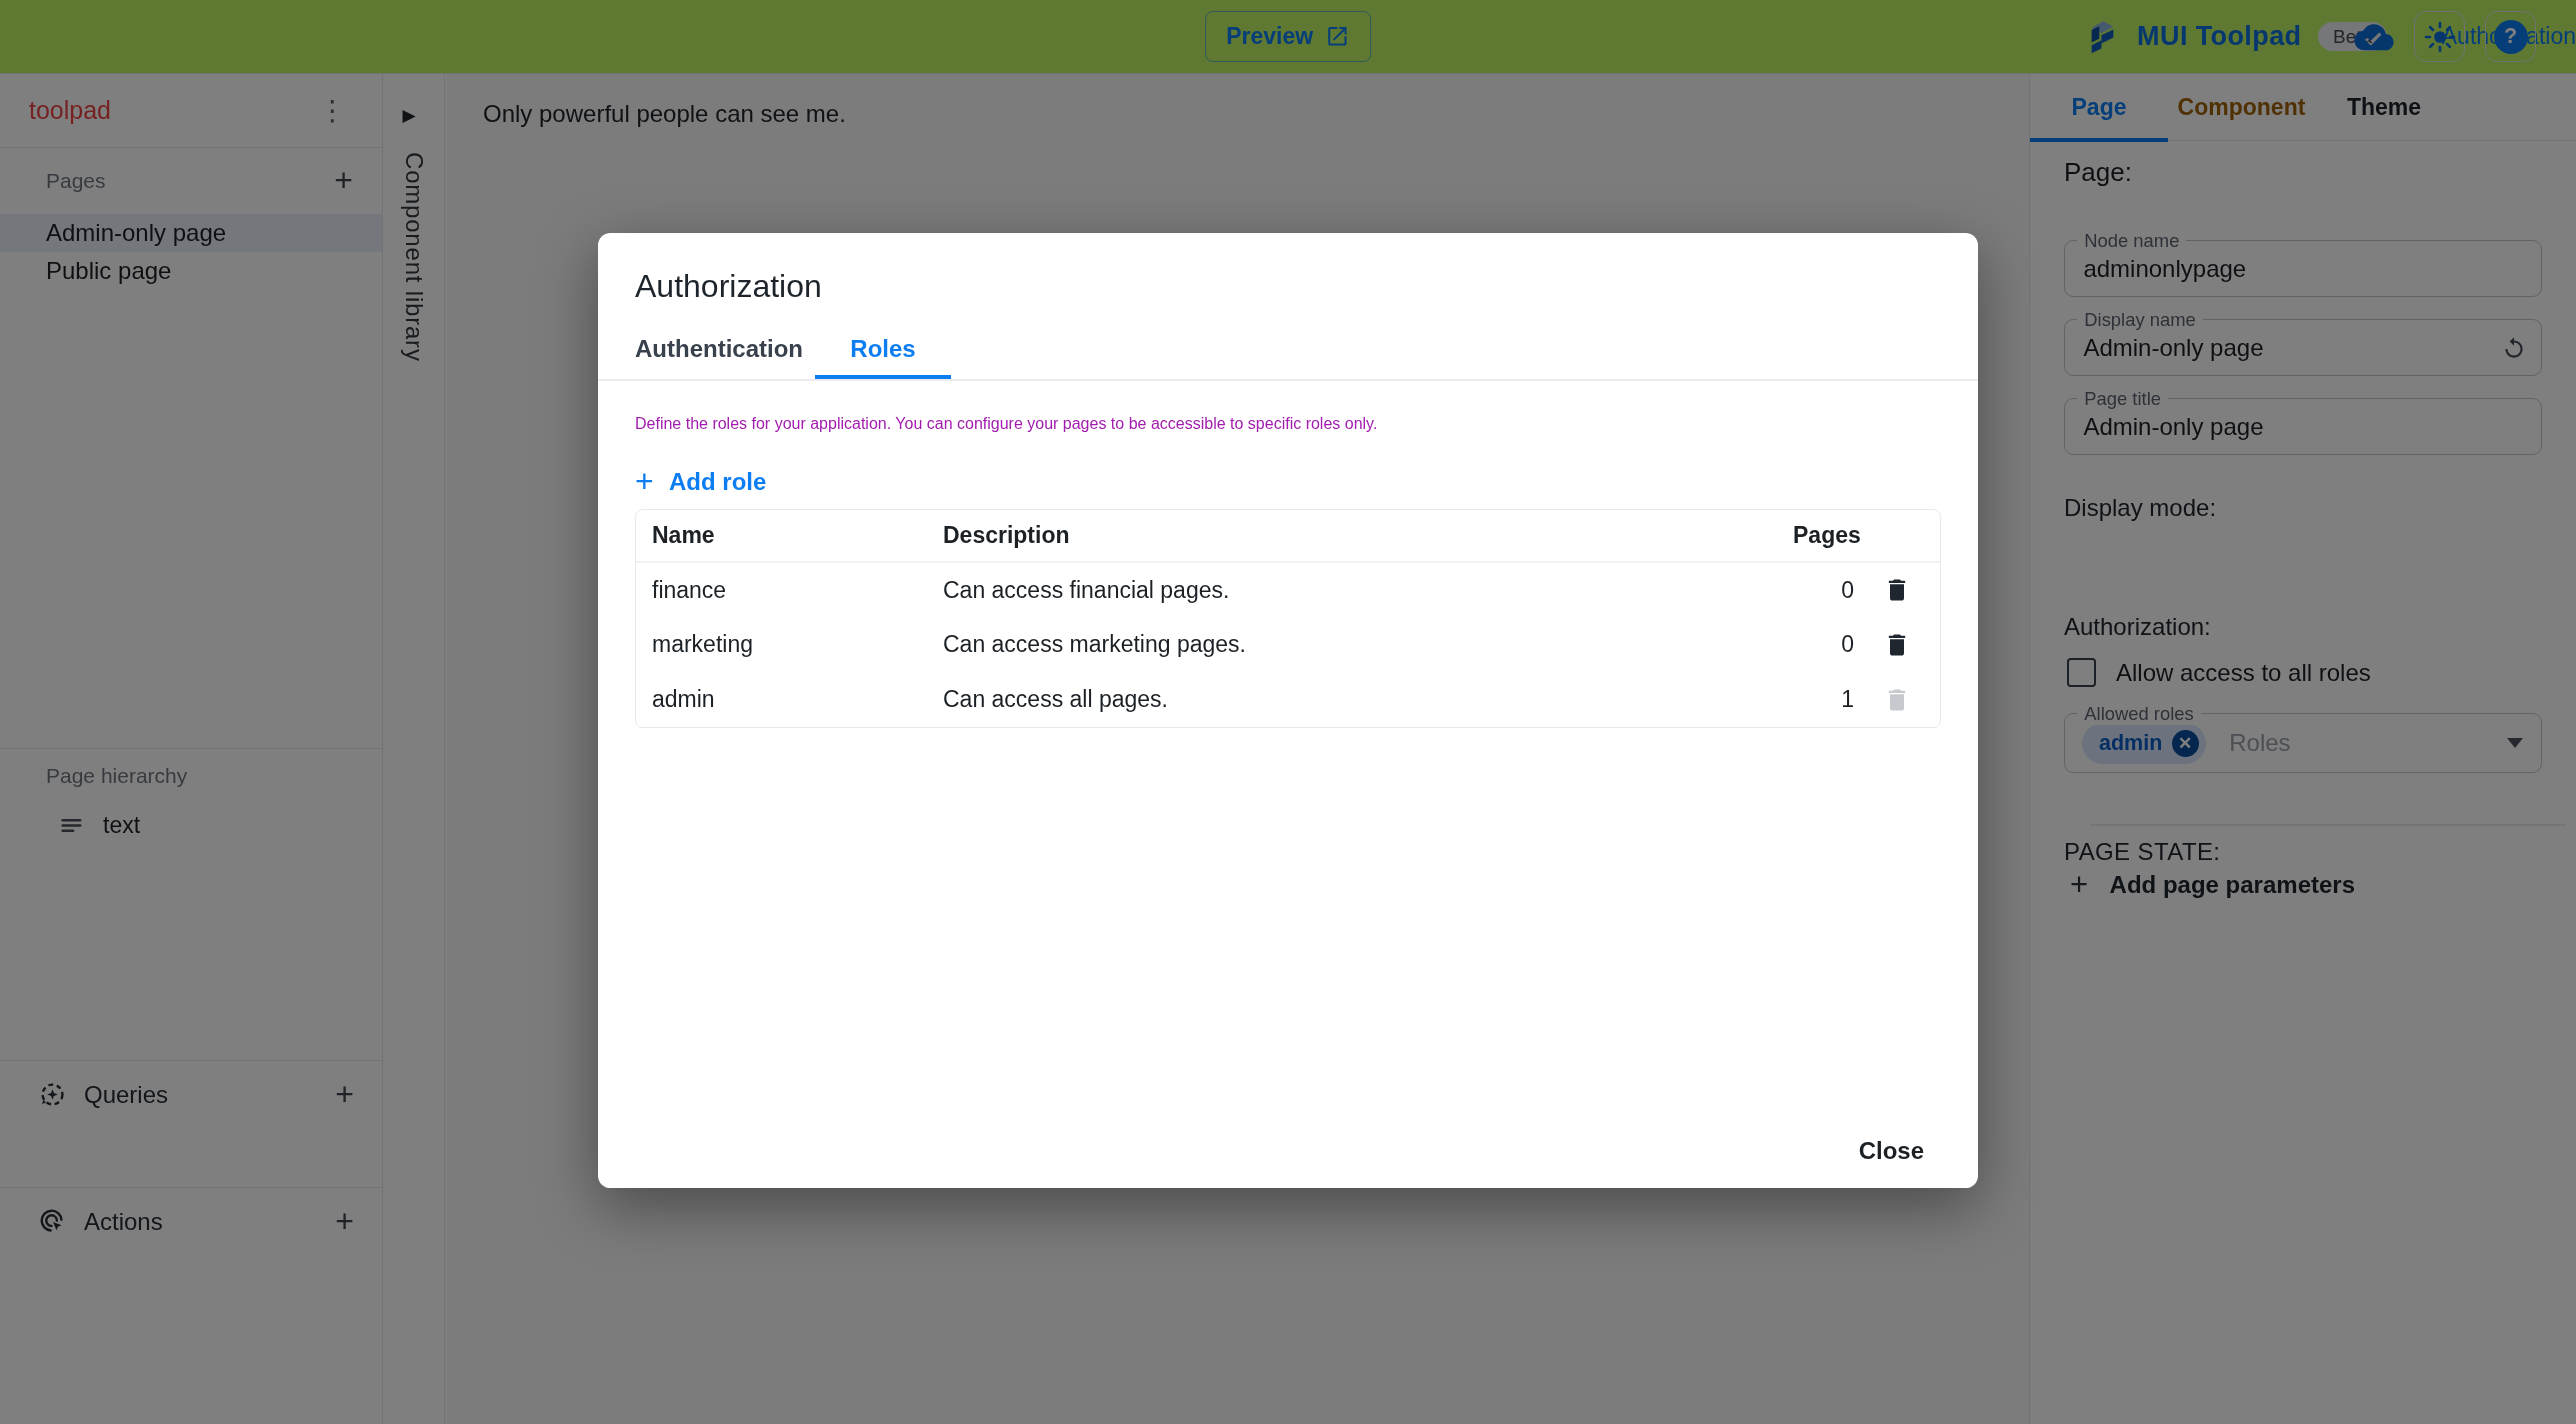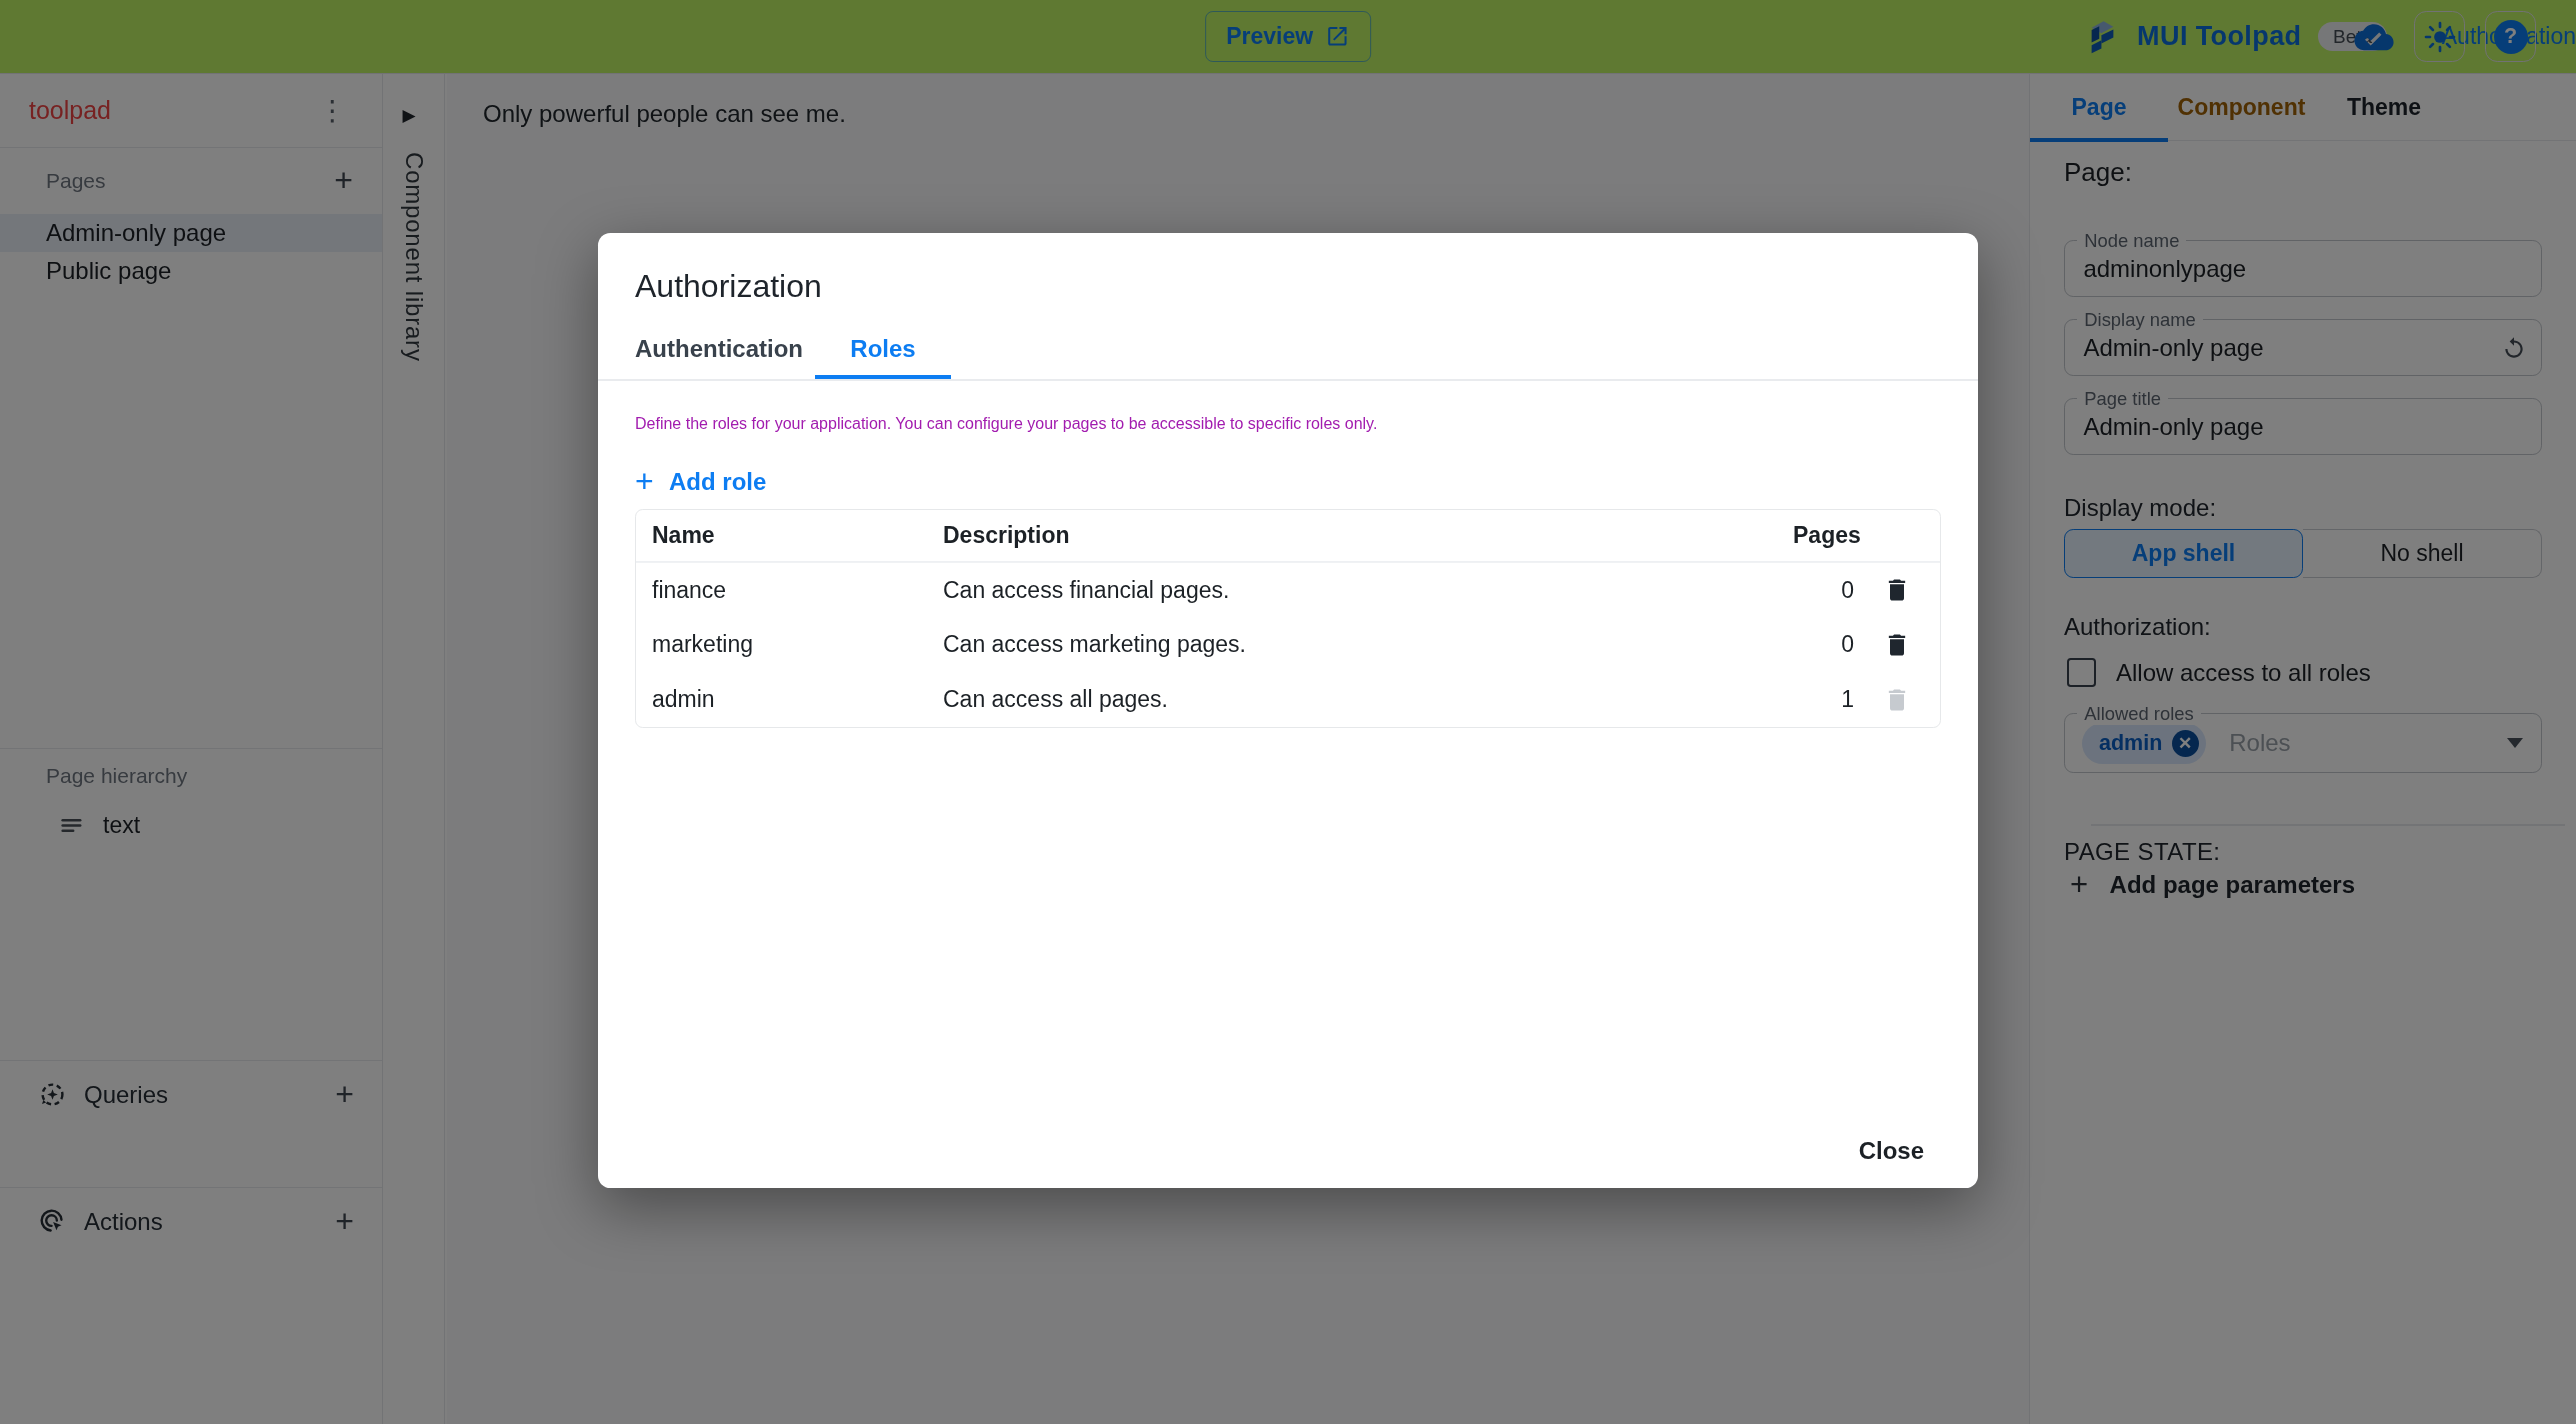--- a/index.html
+++ b/index.html
@@ -292,24 +292,20 @@
           <path d="M12 5V2L8 6l4 4V7c3.31 0 6 2.69 6 6s-2.69 6-6 6-6-2.69-6-6H4c0 4.42 3.58 8 8 8s8-3.58 8-8-3.58-8-8-8z"></path>
         </svg>
       </span>
     </div>
     <div class="field f3">
       <span class="field-label">Page title</span>
       <input type="text" value="Admin-only page" style="">
     </div>
 
     <div class="sect-title" style="top:420px;">Display mode:</div>
-    <div class="toggle-group">
-      <span class="tg-btn on">App shell</span>
-      <span class="tg-btn off">No shell</span>
-    </div>
 
     <div class="sect-title" style="top:539px;">Authorization:</div>
     <div class="check-row">
       <span class="checkbox"></span>
       <span class="check-label">Allow access to all roles</span>
     </div>
 
     <div class="roles-field">
       <span class="field-label">Allowed roles</span>
       <span class="chip">

